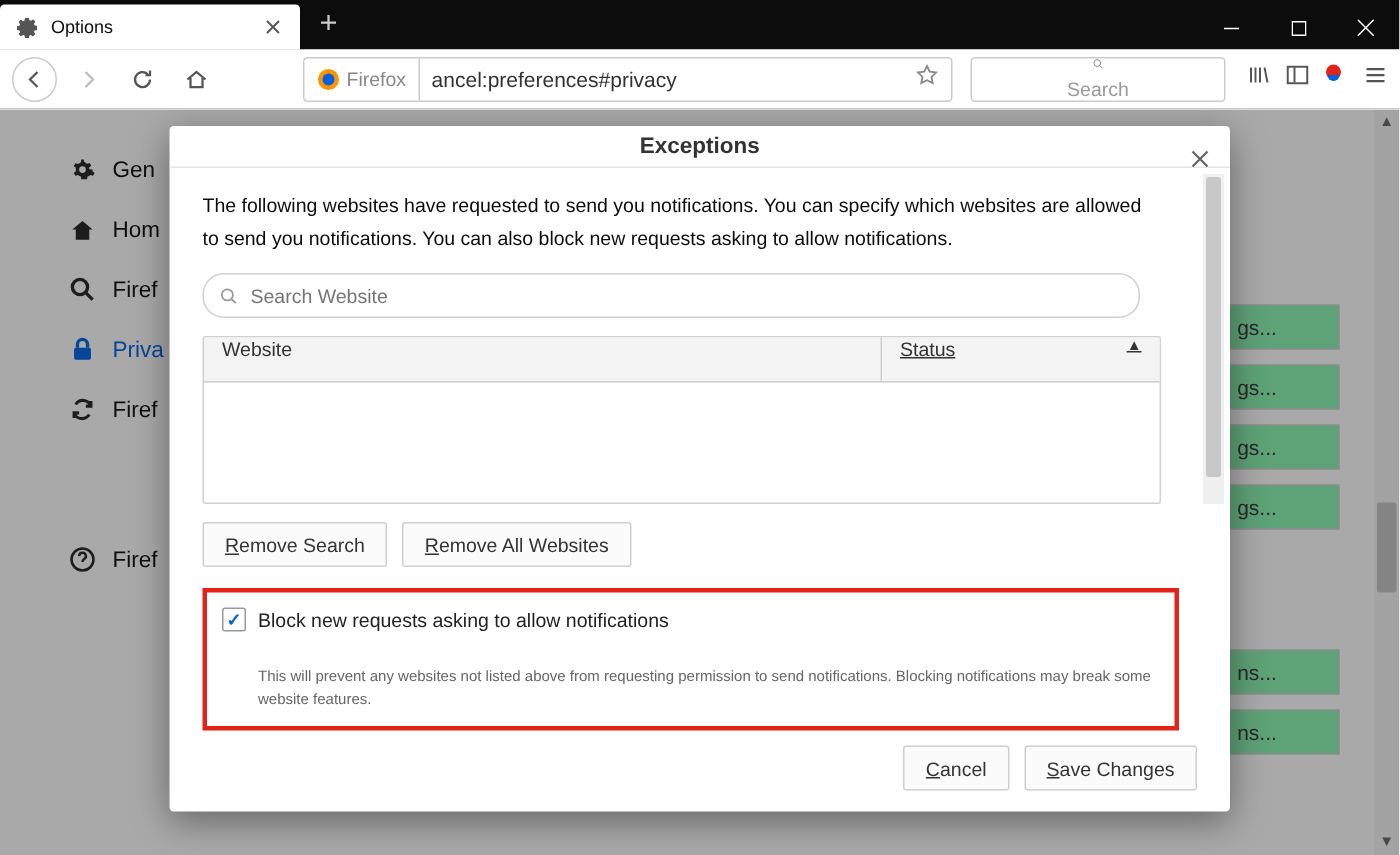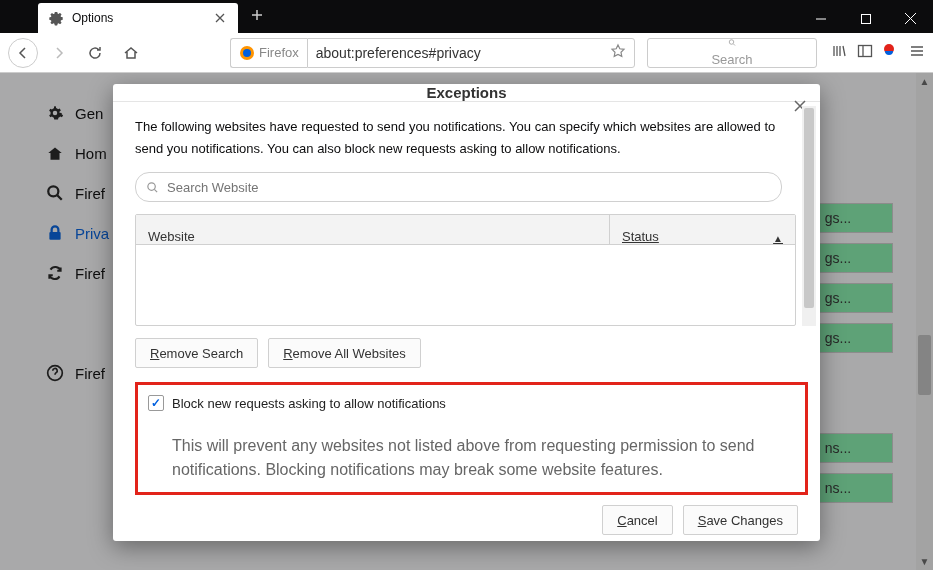--- a/index.html
+++ b/index.html
@@ -1,35 +1,35 @@
 <!DOCTYPE html>
 <html><head>
 <meta charset="utf-8">
 <style>
 * { box-sizing: border-box; margin: 0; padding: 0; font-family: "Segoe UI", Arial, sans-serif; }
 body { width: 933px; height: 570px; background: #fff; overflow: hidden; position: relative; }
 
 
 .titlebar { height: 33px; background: #0c0c0d; display: flex; align-items: flex-end; }
-.tabs-area { display: flex; align-items: flex-start; height: 100%; padding-left: 38px; }
+.tabs-area { display: flex; align-items: flex-start; height: 100%; }
 .tab { background: #fff; height: 30px; display: flex; align-items: center; padding: 0 10px; border-top-left-radius: 3px; border-top-right-radius: 3px; margin-top: 3px; min-width: 200px; }
 .tab-icon { width: 16px; height: 16px; margin-right: 8px; }
 .tab-title { font-size: 12px; color: #0c0c0d; flex: 1; }
 .tab-close { width: 16px; height: 16px; display: flex; align-items: center; justify-content: center; color: #555; }
 .newtab { width: 30px; height: 30px; display: flex; align-items: center; justify-content: center; color: #ccc; margin-left: 4px; }
 .window-controls { margin-left: auto; display: flex; }
 .wc-btn { width: 45px; height: 29px; display: flex; align-items: center; justify-content: center; color: #fff; }
 
 
 .navbar { height: 40px; background: #fff; border-bottom: 1px solid #ccc; display: flex; align-items: center; padding: 0 8px; gap: 6px; }
 .nav-btn { width: 30px; height: 30px; display: flex; align-items: center; justify-content: center; color: #666; border-radius: 4px; }
 .nav-btn.disabled { color: #bbb; }
 .nav-btn.back { border: 1px solid #ccc; border-radius: 50%; }
 .urlbox-wrap { display: flex; align-items: center; margin-left: 50px; gap: 6px; flex: 1; }
-.identity { display: flex; align-items: center; gap: 4px; height: 30px; padding: 0 8px; border: 1px solid #ccc; border-right: none; border-radius: 3px 0 0 3px; margin-left: 28px; }
+.identity { display: flex; align-items: center; gap: 4px; height: 30px; padding: 0 8px; border: 1px solid #ccc; border-right: none; border-radius: 3px 0 0 3px; }
 .fx-icon { width: 16px; height: 16px; }
 .identity-label { font-size: 13px; color: #888; }
 .urlbar { flex: 1; display: flex; align-items: center; border: 1px solid #ccc; border-radius: 0 3px 3px 0; height: 30px; padding: 0 8px; margin-left: -6px; }
 .url-text { flex: 1; font-size: 14px; color: #333; }
 .star-btn { color: #888; }
 .searchbox { width: 170px; height: 30px; border: 1px solid #ccc; border-radius: 3px; display: flex; align-items: center; padding: 0 8px; gap: 6px; margin-left: 6px; flex-direction: column; }
 .search-ph { color: #999; font-size: 13px; }
 .nav-right { display: flex; align-items: center; gap: 10px; margin-left: 8px; }
 
 
@@ -45,38 +45,38 @@
 .sett-btn { float: right; width: 110px; height: 30px; border: 1px solid #ccc; background: #86efac; font-size: 14px; color: #333; margin-bottom: 10px; display: flex; align-items: center; justify-content: center; clear: both; }
 .page-scrollbar { position: absolute; right: 0; top: 0; width: 17px; height: 100%; background: #f0f0f0; }
 .page-scrollbar .thumb { position: absolute; right: 2px; top: 262px; width: 13px; height: 60px; background: #c0c0c0; border-radius: 2px; }
 .page-scrollbar .arrow { position: absolute; right: 0; width: 17px; height: 17px; display: flex; align-items: center; justify-content: center; color: #666; font-size: 10px; }
 
 
 .dialog { position: absolute; left: 113px; top: 11px; width: 707px; height: 457px; background: #fff; border-radius: 3px; box-shadow: 0 6px 24px rgba(0,0,0,0.4); display: flex; flex-direction: column; }
 .dlg-header { height: 44px; display: flex; align-items: center; justify-content: center; position: relative; border-bottom: 1px solid #e5e5e5; }
 .dlg-title { font-size: 15px; font-weight: 600; color: #333; }
 .dlg-close { position: absolute; right: 10px; top: 12px; width: 20px; height: 20px; display: flex; align-items: center; justify-content: center; color: #666; }
-.dlg-body { flex: 1; padding: 14px 6px 0 22px; position: relative; }
+.dlg-body { flex: 1; padding: 14px 28px 0 22px; position: relative; }
 .dlg-desc { font-size: 13px; color: #0c0c0d; line-height: 1.7; margin-right: 18px; }
 .dlg-search { margin-top: 12px; height: 30px; border: 1px solid #d0d0d0; border-radius: 14px; display: flex; align-items: center; padding: 0 10px; gap: 8px; margin-right: 32px; }
 .dlg-search input { border: none; outline: none; flex: 1; font-size: 13px; }
 .dlg-table { margin-top: 12px; border: 1px solid #d0d0d0; border-radius: 2px; height: 112px; margin-right: 18px; }
 .dlg-thead { height: 30px; background: #f3f3f3; display: flex; border-bottom: 1px solid #d0d0d0; }
-.th { display: flex; align-items: flex-end; padding: 0 12px; font-size: 13px; color: #333; }
+.th { display: flex; align-items: flex-start; padding: 0 12px; font-size: 13px; color: #333; }
 .th.website { flex: 1; border-right: 1px solid #d0d0d0; }
 .th.status { width: 185px; justify-content: space-between; text-decoration: underline; }
 .sort-arrow { font-size: 10px; }
 .dlg-actions { display: flex; gap: 10px; margin-top: 12px; }
 .flat-btn { height: 30px; padding: 0 14px; border: 1px solid #d0d0d0; background: #fbfbfb; font-size: 13px; color: #333; display: flex; align-items: center; border-radius: 2px; }
 .flat-btn .ul { text-decoration: underline; }
 .highlight-box { border: 3px solid #e2231a; margin-top: 14px; padding: 10px 14px 10px 10px; margin-right: 6px; }
 .cb-row { display: flex; align-items: center; gap: 8px; }
 .checkbox { width: 16px; height: 16px; border: 1px solid #999; border-radius: 2px; display: flex; align-items: center; justify-content: center; color: #0060df; font-size: 12px; font-weight: bold; }
 .cb-label { font-size: 13px; color: #222; }
-.cb-desc { font-size: 16px; color: #666; margin-top: 23px; margin-left: 24px; line-height: 1.5; }
+.cb-desc { font-size: 10px; color: #666; margin-top: 23px; margin-left: 24px; line-height: 1.5; }
 .dlg-footer { display: flex; justify-content: flex-end; gap: 10px; padding: 10px 22px 14px; }
 .dlg-scroll { position: absolute; right: 4px; top: 4px; width: 14px; height: 220px; background: #f0f0f0; }
 .dlg-scroll .thumb { width: 10px; height: 200px; background: #c8c8c8; margin: 2px; border-radius: 2px; }
 </style>
 </head>
 <body>
 
 <div class="titlebar">
   <div class="tabs-area">
     <div class="tab">
@@ -138,21 +138,21 @@
     </div>
   <div class="urlbox-wrap">
     <div class="identity">
       <svg class="fx-icon" viewBox="0 0 16 16">
           <circle cx="8" cy="8" r="7" fill="#ff9400"></circle>
           <circle cx="8" cy="8" r="4" fill="#0060df"></circle>
         </svg>
       <span class="identity-label">Firefox</span>
     </div>
     <div class="urlbar">
-      <span class="url-text">about:preferences#privacy</span>
+      <span class="url-text">ancel:preferences#privacy</span>
       <span class="star-btn"><svg width="16" height="16" viewBox="0 0 16 16">
             <path fill="none" stroke="#888" stroke-width="1.2" d="M8 2l1.8 3.8 4.2.5-3 3 .8 4.1L8 11.5l-3.8 1.9.8-4.1-3-3 4.2-.5z"></path>
           </svg></span>
     </div>
     <div class="searchbox">
       <svg width="14" height="14" viewBox="0 0 14 14">
           <circle cx="6" cy="6" r="4.5" fill="none" stroke="#888" stroke-width="1.3"></circle>
           <path stroke="#888" stroke-width="1.3" d="M10 10l3 3"></path>
         </svg>
       <span class="search-ph">Search</span>

